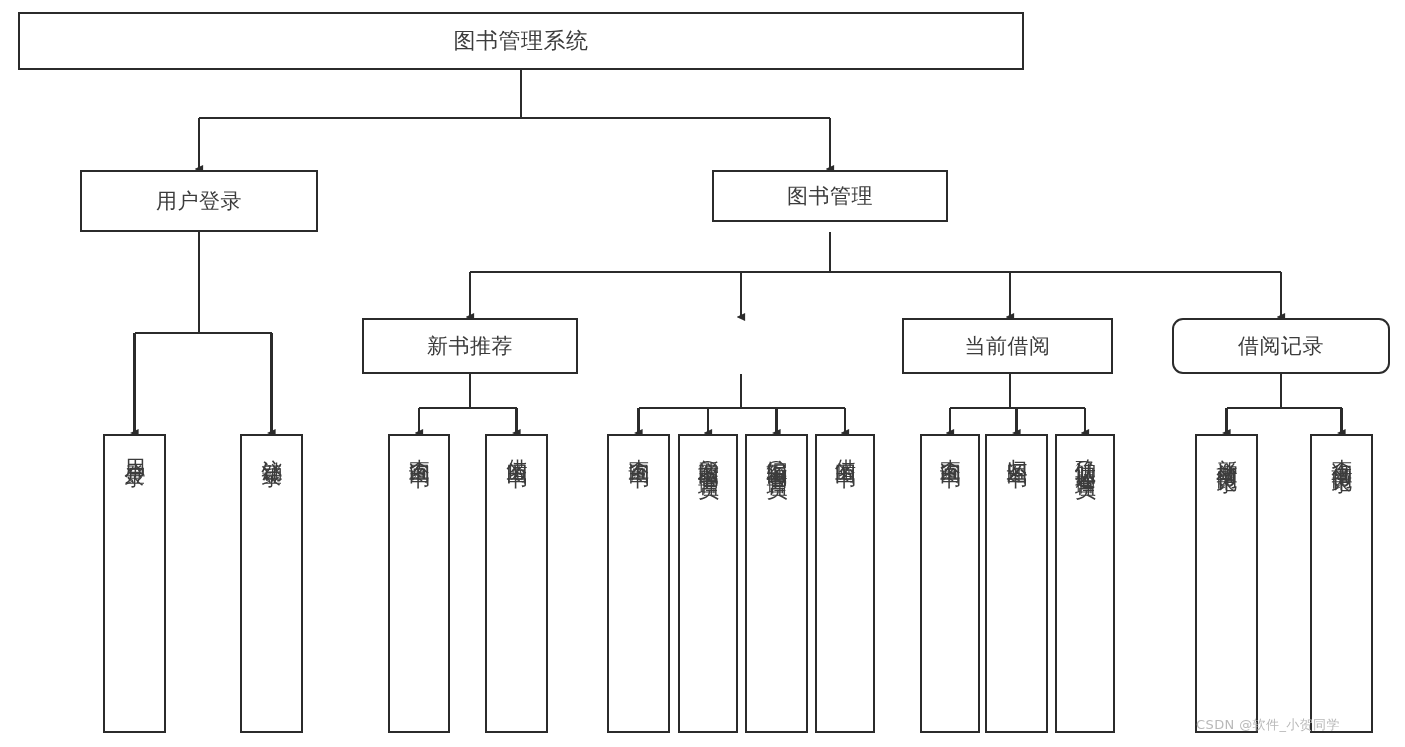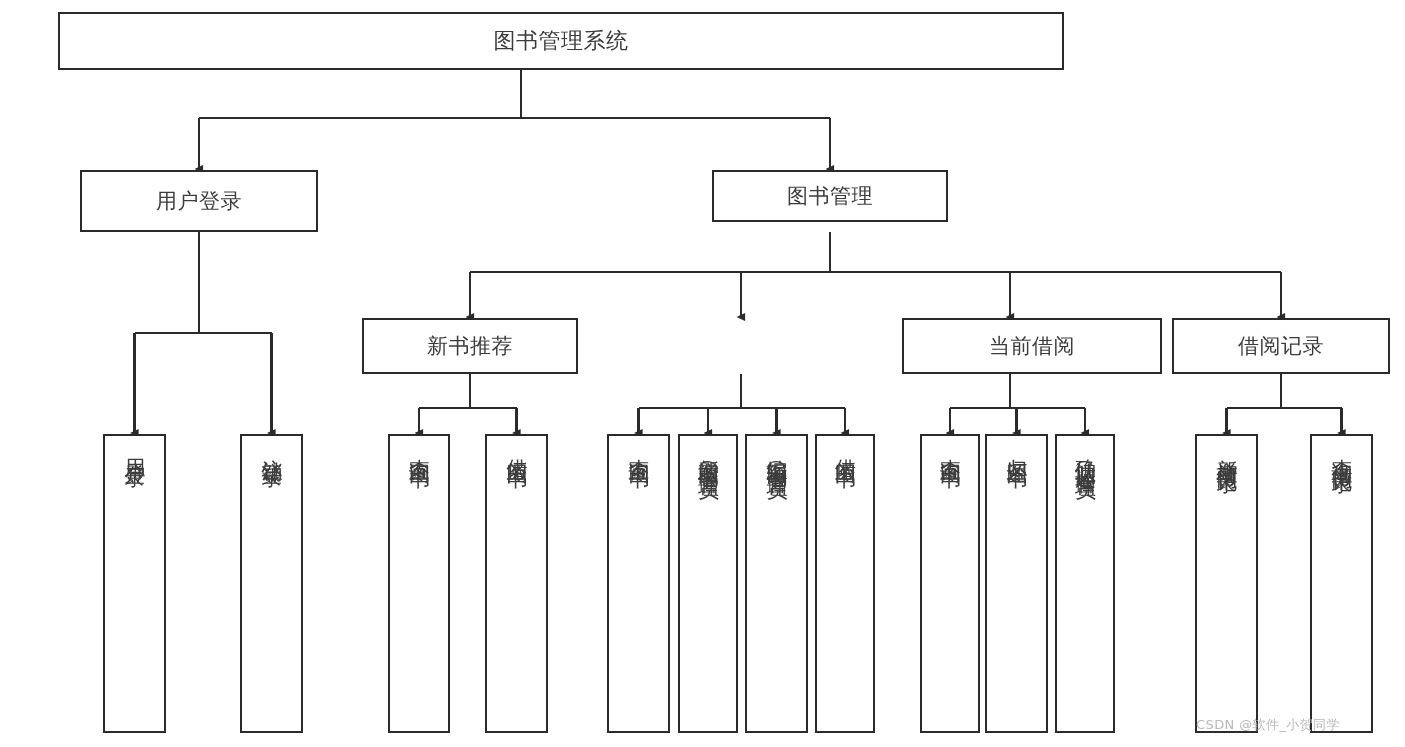--- a/index.html
+++ b/index.html
@@ -108,38 +108,38 @@
         <path d="M950,408 L950,433" marker-end="url(#arrowhead)"></path>
         <path d="M1016.5,408 L1016.5,433" marker-end="url(#arrowhead)"></path>
         <path d="M1085,408 L1085,433" marker-end="url(#arrowhead)"></path>
         <path d="M1281,374 L1281,408"></path>
         <path d="M1226.5,408 L1341.5,408"></path>
         <path d="M1226.5,408 L1226.5,433" marker-end="url(#arrowhead)"></path>
         <path d="M1341.5,408 L1341.5,433" marker-end="url(#arrowhead)"></path>
       </g>
   </svg>
 
-  <div class="node root" style="left:18px; top:12px; width:1006px; height:58px;margin-left:40px;">
+  <div class="node root" style="left:18px; top:12px; width:1006px; height:58px;">
     <span class="node-label">图书管理系统</span>
   </div>
 
   <div class="node" style="left:80px; top:170px; width:238px; height:62px;">
     <span class="node-label">用户登录</span>
   </div>
   <div class="node" style="left:712px; top:170px; width:236px; height:52px;">
     <span class="node-label">图书管理</span>
   </div>
 
   <div class="node" style="left:362px; top:318px; width:216px; height:56px;">
     <span class="node-label">新书推荐</span>
   </div>
-  <div class="node" style="left:902px; top:318px; width:260px; height:56px;">
+  <div class="node" style="left:902px; top:318px; width:211px; height:56px;">
     <span class="node-label">当前借阅</span>
   </div>
-  <div class="node" style="left:1172px; top:318px; width:218px; height:56px;">
+  <div class="node" style="left:1172px; top:318px; width:218px; height:56px;border-radius:11px;">
     <span class="node-label">借阅记录</span>
   </div>
 
   <div class="node vertical" style="left:103px; top:434px; width:63px; height:299px;">
     <span class="node-label">用户登录</span>
   </div>
   <div class="node vertical" style="left:240px; top:434px; width:63px; height:299px;">
     <span class="node-label">注销登录</span>
   </div>
 

